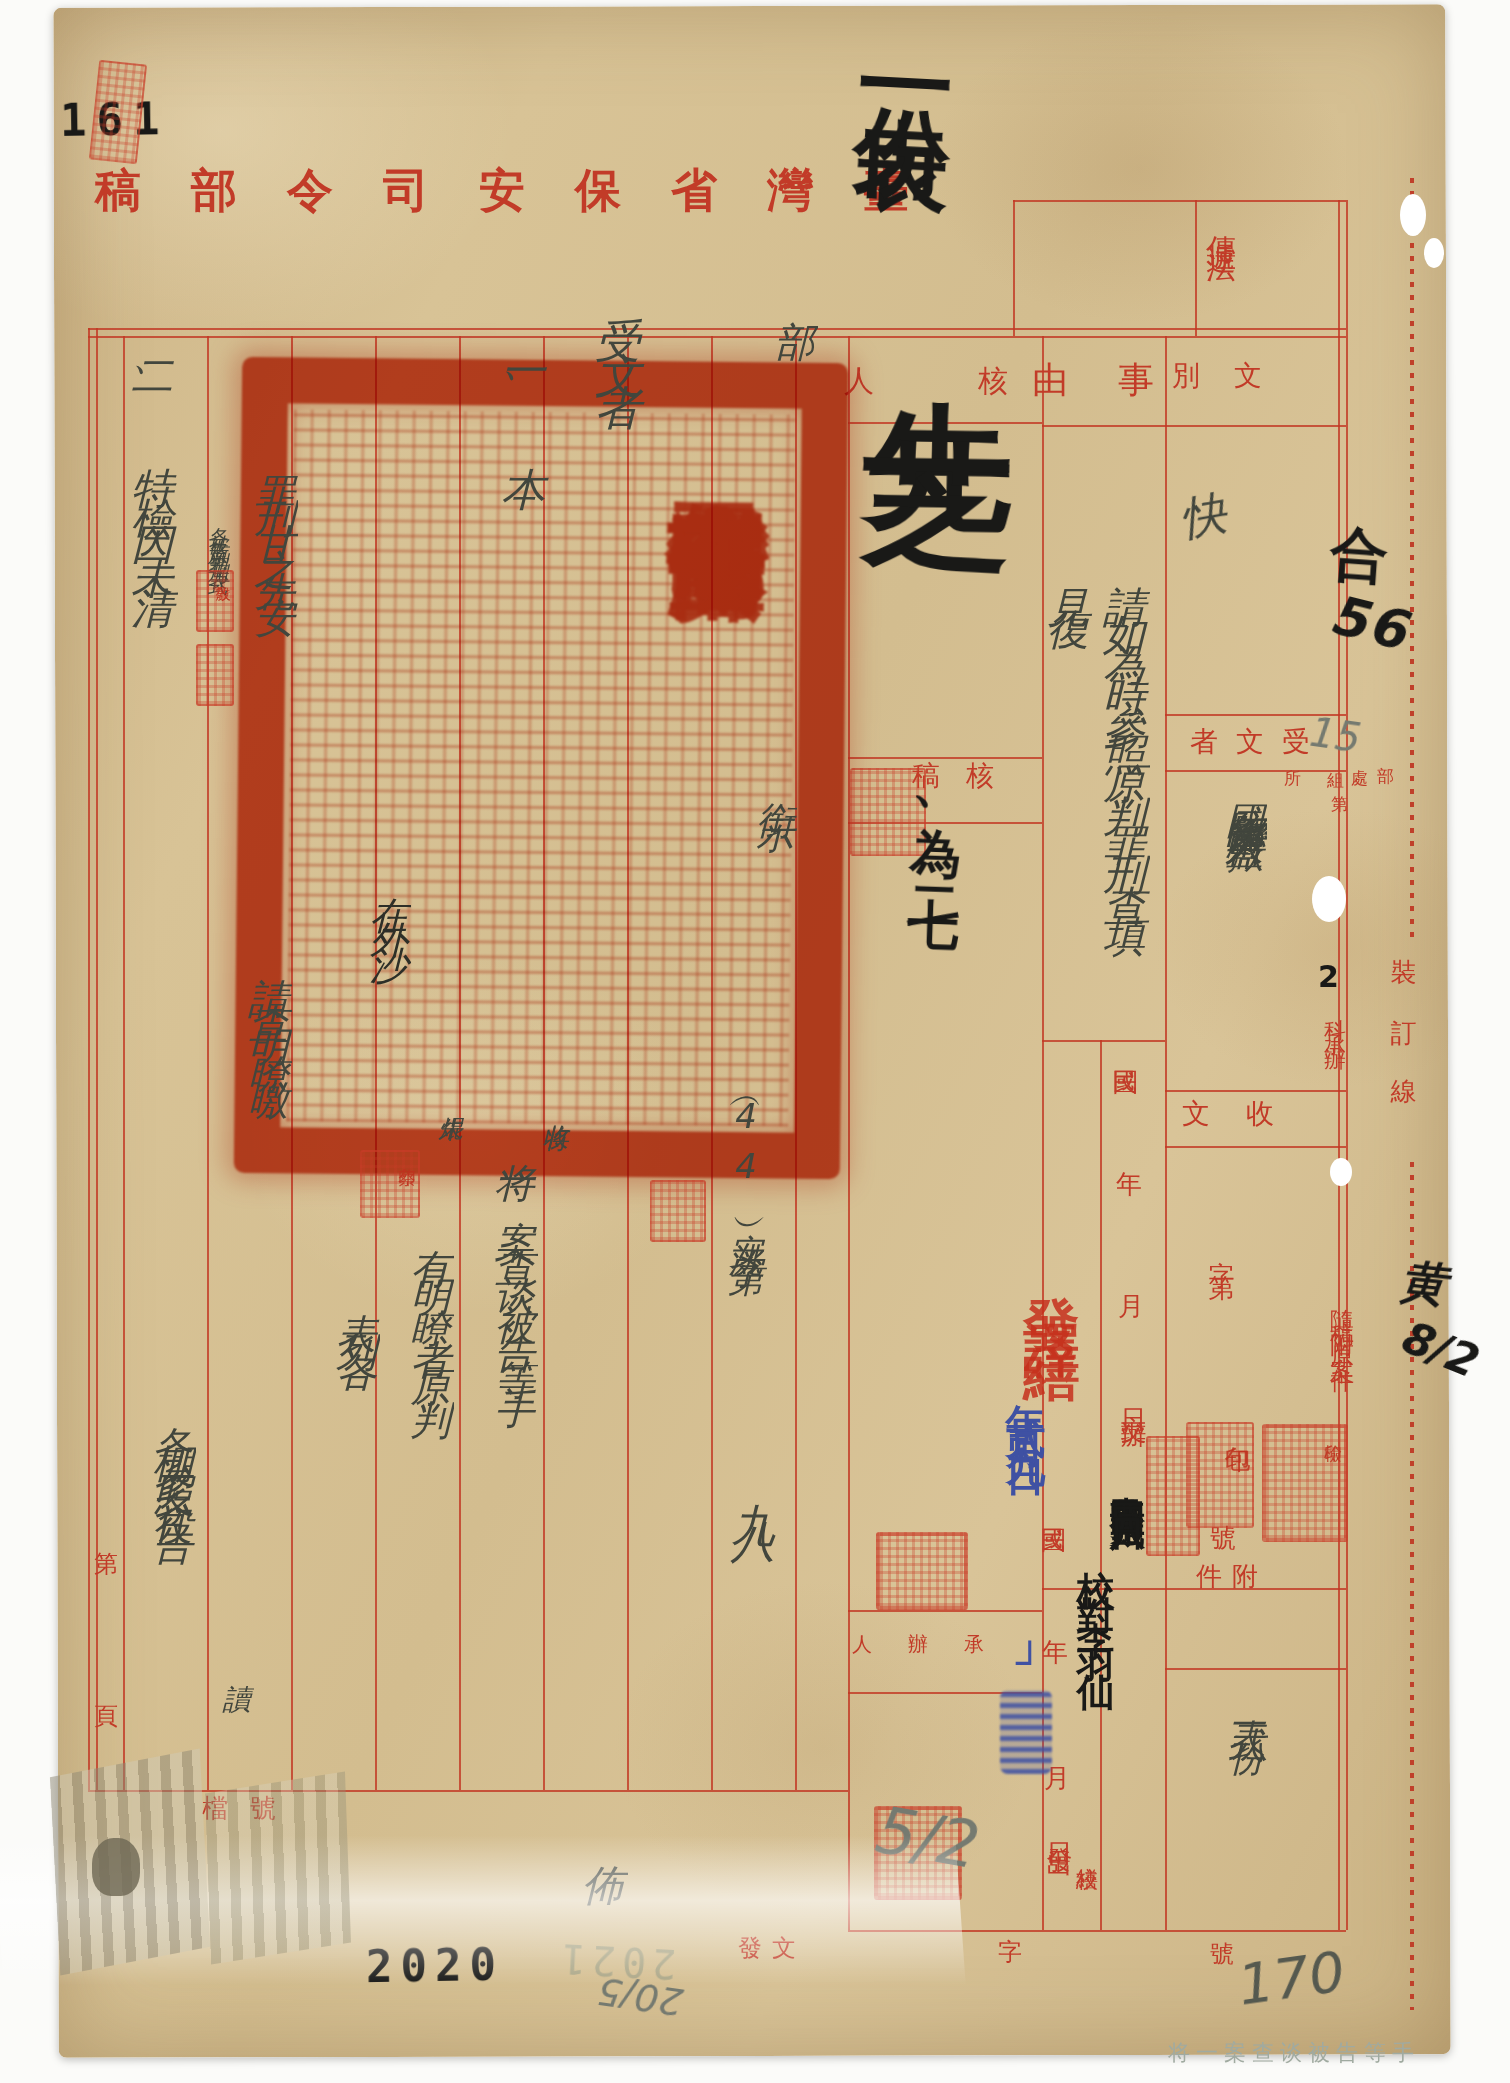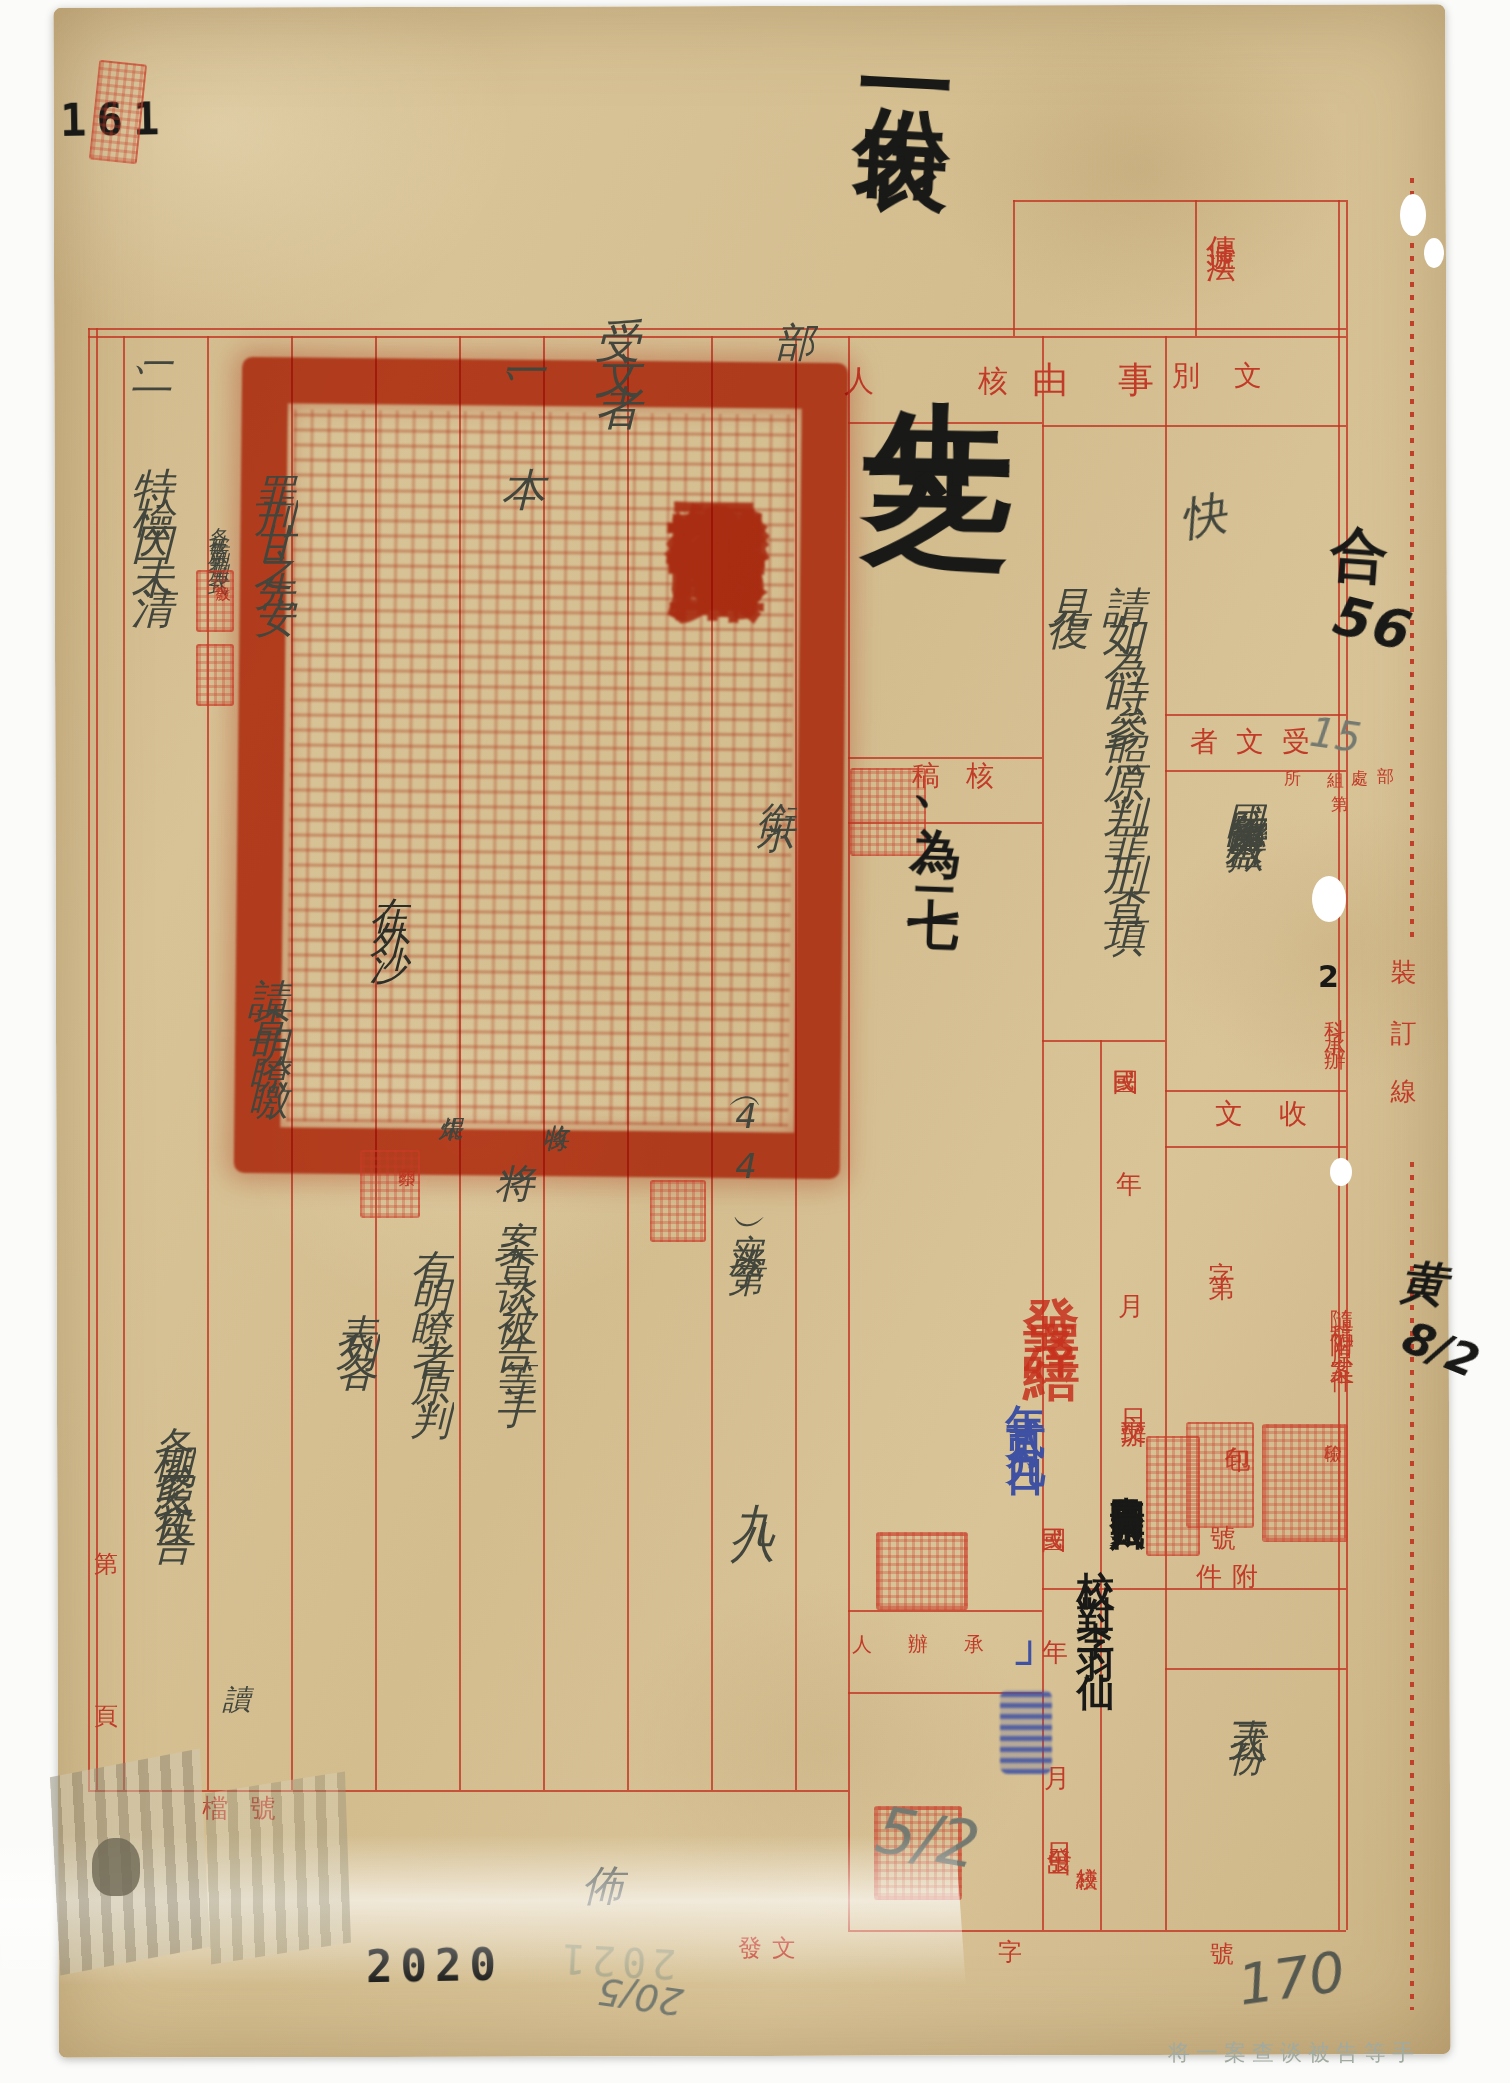--- a/index.html
+++ b/index.html
@@ -96,20 +96,21 @@
   <div class="vl" style="left:1195px;top:200px;height:136px"></div>
   <div class="vl" style="left:1338px;top:200px;height:1730px"></div>
   <div class="vl" style="left:1346px;top:200px;height:1730px"></div>
 
   <div class="dots" style="left:1410px;top:178px;height:760px"></div>
   <div class="dots" style="left:1410px;top:1162px;height:848px"></div>
 
   <div class="abs ink" style="left:60px;top:96px;font-size:44px;letter-spacing:10px;font-family:'DejaVu Sans Mono',monospace;transform:rotate(-1deg)">161</div>
   <div class="mseal" style="left:94px;top:62px;width:44px;height:96px;transform:rotate(6deg)"></div>
 
+  <div class="abs red lbl" style="left:95px;top:168px;width:880px;font-size:46px;letter-spacing:50px;font-weight:bold;white-space:nowrap">稿部令司安保省灣臺</div>
 
   <div class="abs hw v ink" style="left:856px;top:40px;font-size:96px;font-style:normal;letter-spacing:-4px;transform:rotate(3deg);filter:blur(.5px)">表一份</div>
 
   <div class="abs red lbl v" style="left:1206px;top:212px;font-size:30px;letter-spacing:8px">傳遞法</div>
 
   <div class="abs red lbl" style="left:1172px;top:362px;font-size:28px;letter-spacing:34px;white-space:nowrap">別文</div>
   <div class="abs red lbl" style="left:1032px;top:362px;font-size:36px;letter-spacing:50px;white-space:nowrap">由事</div>
 
   <div class="abs hw" style="left:1180px;top:490px;font-size:46px;transform:rotate(-10deg)">快</div>
 
@@ -119,21 +120,21 @@
   <div class="abs red lbl" style="left:844px;top:366px;font-size:30px;letter-spacing:104px;white-space:nowrap">人核</div>
   <div class="abs hw v ink" style="left:868px;top:292px;font-size:134px;font-style:normal;letter-spacing:38px;transform:scaleX(1.12) rotate(1deg);filter:blur(.5px)">先芝</div>
 
   <div class="abs red lbl" style="left:912px;top:762px;font-size:28px;letter-spacing:26px;white-space:nowrap">稿核</div>
   <div class="mseal" style="left:850px;top:768px;width:72px;height:84px"></div>
   <div class="abs hw v ink" style="left:908px;top:786px;font-size:52px;font-style:normal;letter-spacing:6px;transform:rotate(2deg)">為、二七</div>
 
   <div class="abs red lbl" style="left:1190px;top:728px;font-size:28px;letter-spacing:18px;white-space:nowrap">者文受</div>
   <div class="abs hw v" style="left:1222px;top:774px;font-size:38px;letter-spacing:4px">國防部台灣軍人監獄</div>
 
-  <div class="abs red lbl" style="left:1215px;top:1100px;font-size:28px;letter-spacing:36px;white-space:nowrap">文收</div>
+  <div class="abs red lbl" style="left:1182px;top:1100px;font-size:28px;letter-spacing:36px;white-space:nowrap">文收</div>
   <div class="abs red lbl v" style="left:1208px;top:1240px;font-size:26px;letter-spacing:14px">字第</div>
   <div class="abs red lbl" style="left:1210px;top:1526px;font-size:26px">號</div>
 
   <div class="mseal" style="left:1146px;top:1436px;width:50px;height:116px"></div>
   <div class="mseal" style="left:1186px;top:1422px;width:64px;height:102px">
     <div class="st" style="font-size:26px">包印</div>
   </div>
   <div class="mseal" style="left:1262px;top:1424px;width:78px;height:110px;border-width:4px">
     <div class="st" style="font-size:18px">檢印</div>
   </div>

